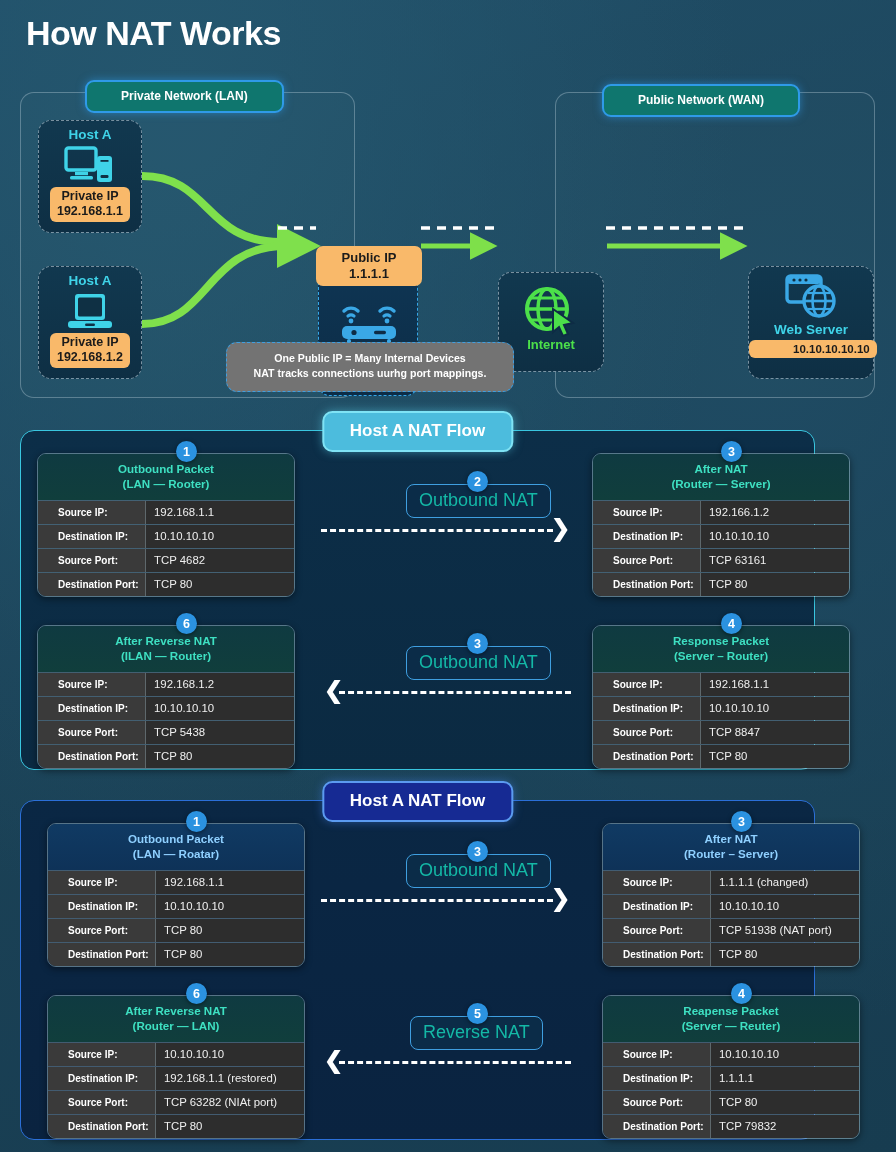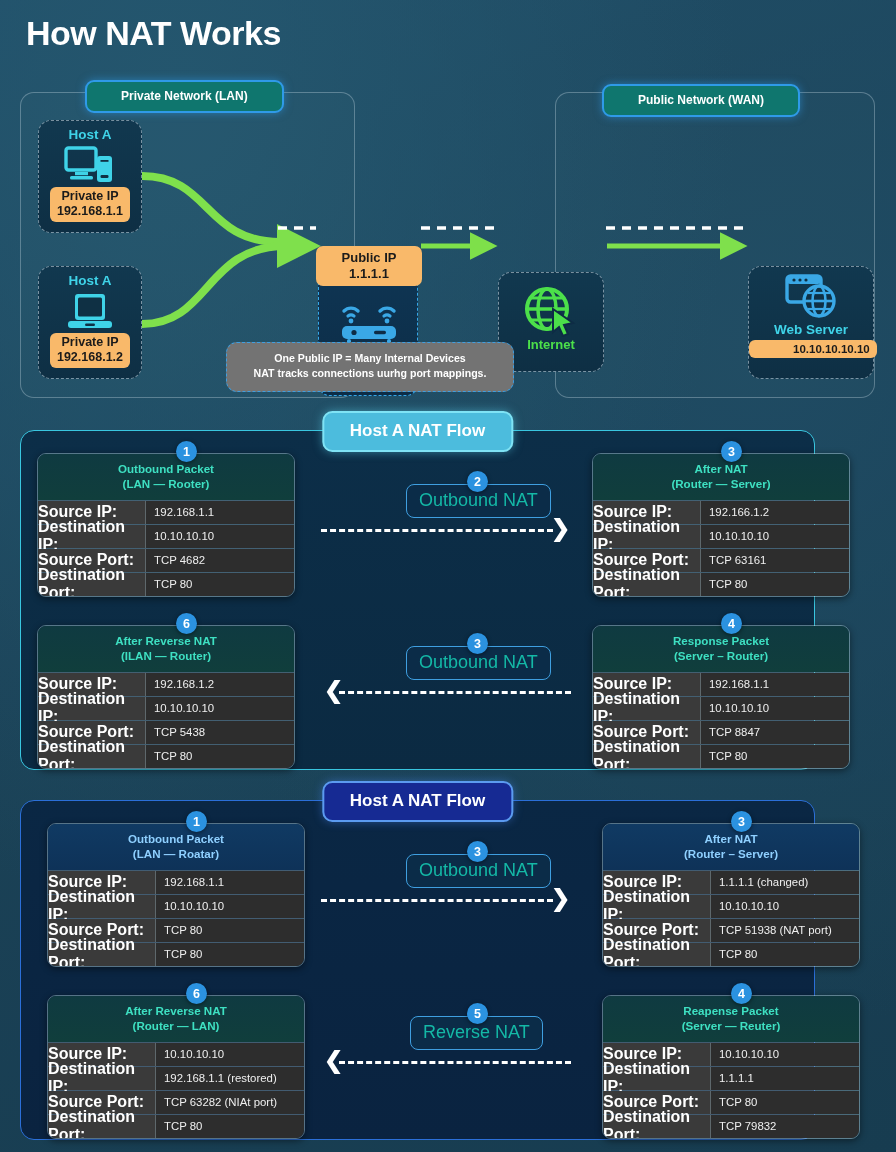--- a/index.html
+++ b/index.html
@@ -144,22 +144,22 @@
   .pk-head {
     text-align: center; padding: 7px 4px 8px;
     font-size: 11.6px; font-weight: bold; line-height: 1.32;
   }
   .pk-head.green { background: linear-gradient(180deg, #0f3a41 0%, #103e3c 100%); color: #3ee0c2; }
   .pk-head.blue  { background: linear-gradient(180deg, #103a63 0%, #0e3258 100%); color: #8fd0ff; }
   .pk-row { display: flex; height: 24px; border-top: 1px solid rgba(150,175,185,0.4); }
   .pk-key {
     width: 108px; flex: none;
     background: #3a3a3a; color: #ffffff;
-    font-size: 16px; font-weight: bold;
-    display: flex; align-items: center; padding-left: 0;
+    font-size: 10px; font-weight: bold;
+    display: flex; align-items: center; padding-left: 20px;
     border-right: 1px solid rgba(150,175,185,0.4);
   }
   .pk-val {
     flex: 1; background: #2d2d2d; color: #efefef;
     font-size: 11.4px;
     display: flex; align-items: center; padding-left: 8px;
   }
 
   .step-badge {
     position: absolute; z-index: 7;

